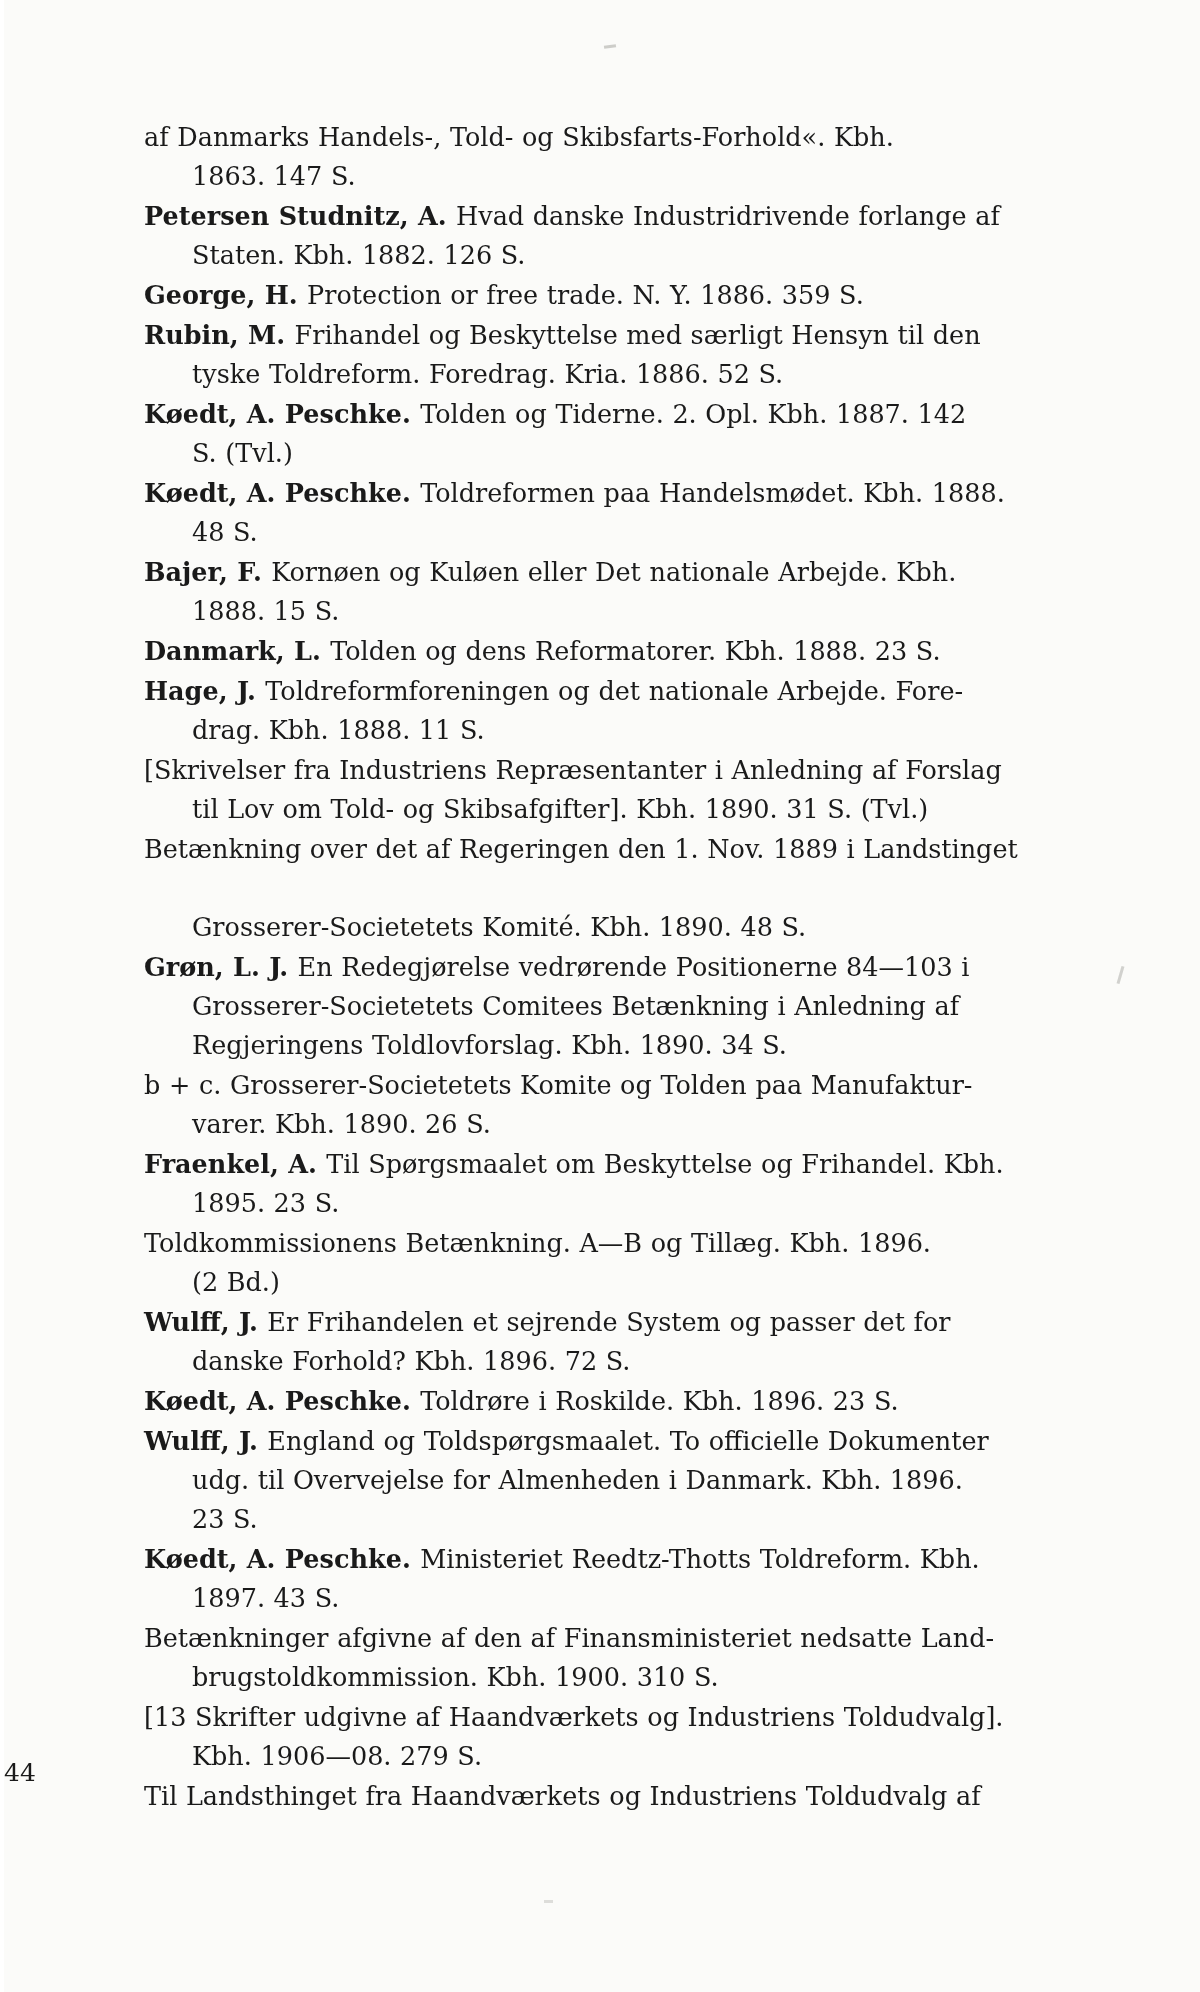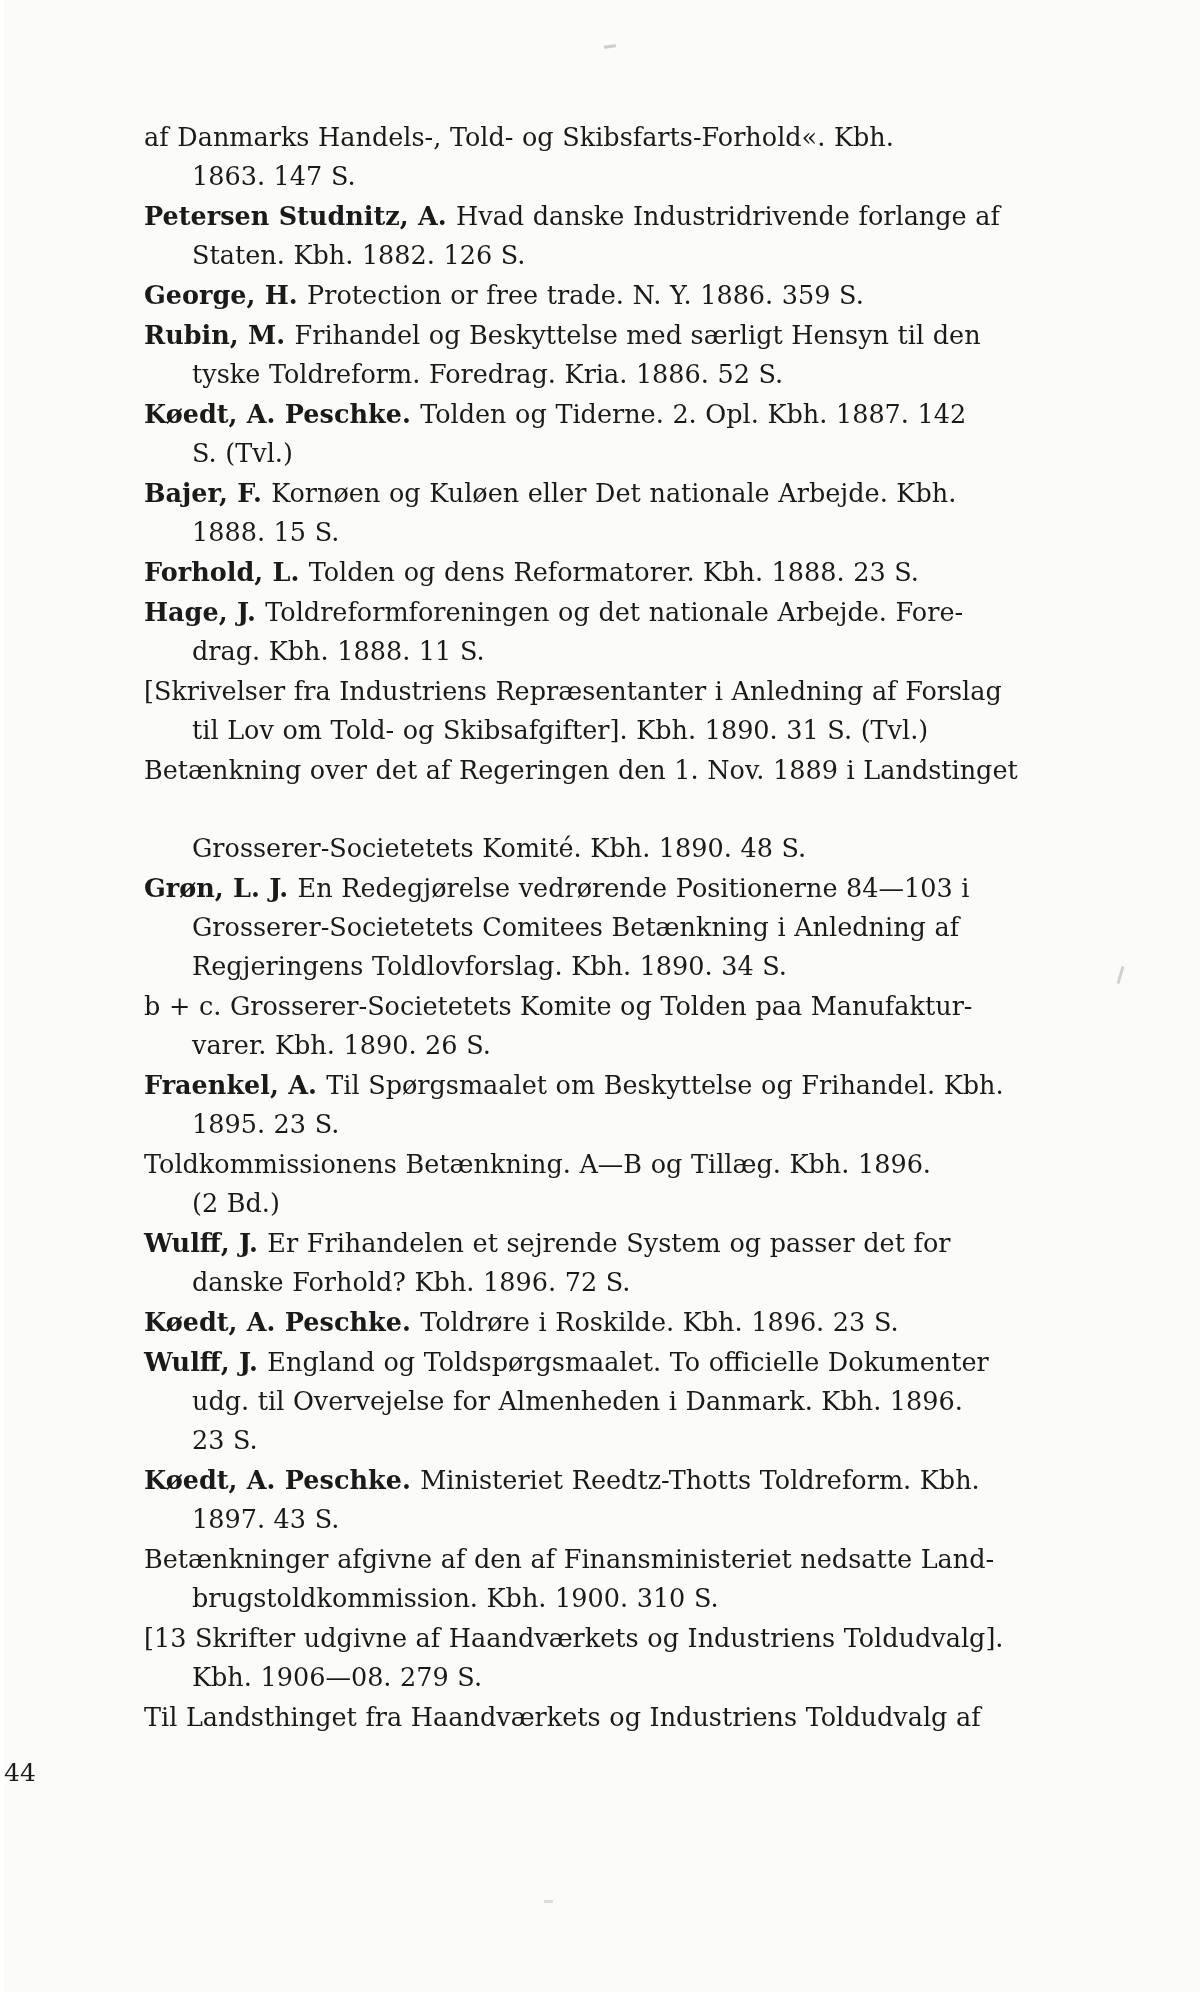--- a/index.html
+++ b/index.html
@@ -65,22 +65,23 @@
   <div class="mark1"></div>
   <div class="mark2"></div>
   <div class="mark3"></div>
 
   <div class="content" id="entries">
       <p class="entry"><span class="first"><span>af Danmarks Handels-, Told- og Skibsfarts-Forhold«. Kbh.</span></span><br><span>1863. 147 S.</span></p>
       <p class="entry"><span class="first"><span class="author">Petersen Studnitz, A. </span><span>Hvad danske Industridrivende forlange af</span></span><br><span>Staten. Kbh. 1882. 126 S.</span></p>
       <p class="entry"><span class="first"><span class="author">George, H. </span><span>Protection or free trade. N. Y. 1886. 359 S.</span></span></p>
       <p class="entry"><span class="first"><span class="author">Rubin, M. </span><span>Frihandel og Beskyttelse med særligt Hensyn til den</span></span><br><span>tyske Toldreform. Foredrag. Kria. 1886. 52 S.</span></p>
       <p class="entry"><span class="first"><span class="author">Køedt, A. Peschke. </span><span>Tolden og Tiderne. 2. Opl. Kbh. 1887. 142</span></span><br><span>S. (Tvl.)</span></p>
+      <p class="entry"><span class="first"><span class="author">Køedt, A. Peschke. </span><span>Toldreformen paa Handelsmødet. Kbh. 1888.</span></span><br><span>48 S.</span></p>
       <p class="entry"><span class="first"><span class="author">Bajer, F. </span><span>Kornøen og Kuløen eller Det nationale Arbejde. Kbh.</span></span><br><span>1888. 15 S.</span></p>
-      <p class="entry"><span class="first"><span class="author">Forhold, L. </span><span>Tolden og dens Reformatorer. Kbh. 1888. 23 S.</span></span></p>
+      <p class="entry"><span class="first"><span class="author">Danmark, L. </span><span>Tolden og dens Reformatorer. Kbh. 1888. 23 S.</span></span></p>
       <p class="entry"><span class="first"><span class="author">Hage, J. </span><span>Toldreformforeningen og det nationale Arbejde. Fore-</span></span><br><span>drag. Kbh. 1888. 11 S.</span></p>
       <p class="entry"><span class="first"><span>[Skrivelser fra Industriens Repræsentanter i Anledning af Forslag</span></span><br><span>til Lov om Told- og Skibsafgifter]. Kbh. 1890. 31 S. (Tvl.)</span></p>
       <p class="entry"><span class="first"><span>Betænkning over det af Regeringen den 1. Nov. 1889 i Landstinget</span></span><br><br><span>Grosserer-Societetets Komité. Kbh. 1890. 48 S.</span></p>
       <p class="entry"><span class="first"><span class="author">Grøn, L. J. </span><span>En Redegjørelse vedrørende Positionerne 84—103 i</span></span><br><span>Grosserer-Societetets Comitees Betænkning i Anledning af</span><br><span>Regjeringens Toldlovforslag. Kbh. 1890. 34 S.</span></p>
       <p class="entry"><span class="first"><span>b + c. Grosserer-Societetets Komite og Tolden paa Manufaktur-</span></span><br><span>varer. Kbh. 1890. 26 S.</span></p>
       <p class="entry"><span class="first"><span class="author">Fraenkel, A. </span><span>Til Spørgsmaalet om Beskyttelse og Frihandel. Kbh.</span></span><br><span>1895. 23 S.</span></p>
       <p class="entry"><span class="first"><span>Toldkommissionens Betænkning. A—B og Tillæg. Kbh. 1896.</span></span><br><span>(2 Bd.)</span></p>
       <p class="entry"><span class="first"><span class="author">Wulff, J. </span><span>Er Frihandelen et sejrende System og passer det for</span></span><br><span>danske Forhold? Kbh. 1896. 72 S.</span></p>
       <p class="entry"><span class="first"><span class="author">Køedt, A. Peschke. </span><span>Toldrøre i Roskilde. Kbh. 1896. 23 S.</span></span></p>
       <p class="entry"><span class="first"><span class="author">Wulff, J. </span><span>England og Toldspørgsmaalet. To officielle Dokumenter</span></span><br><span>udg. til Overvejelse for Almenheden i Danmark. Kbh. 1896.</span><br><span>23 S.</span></p>

